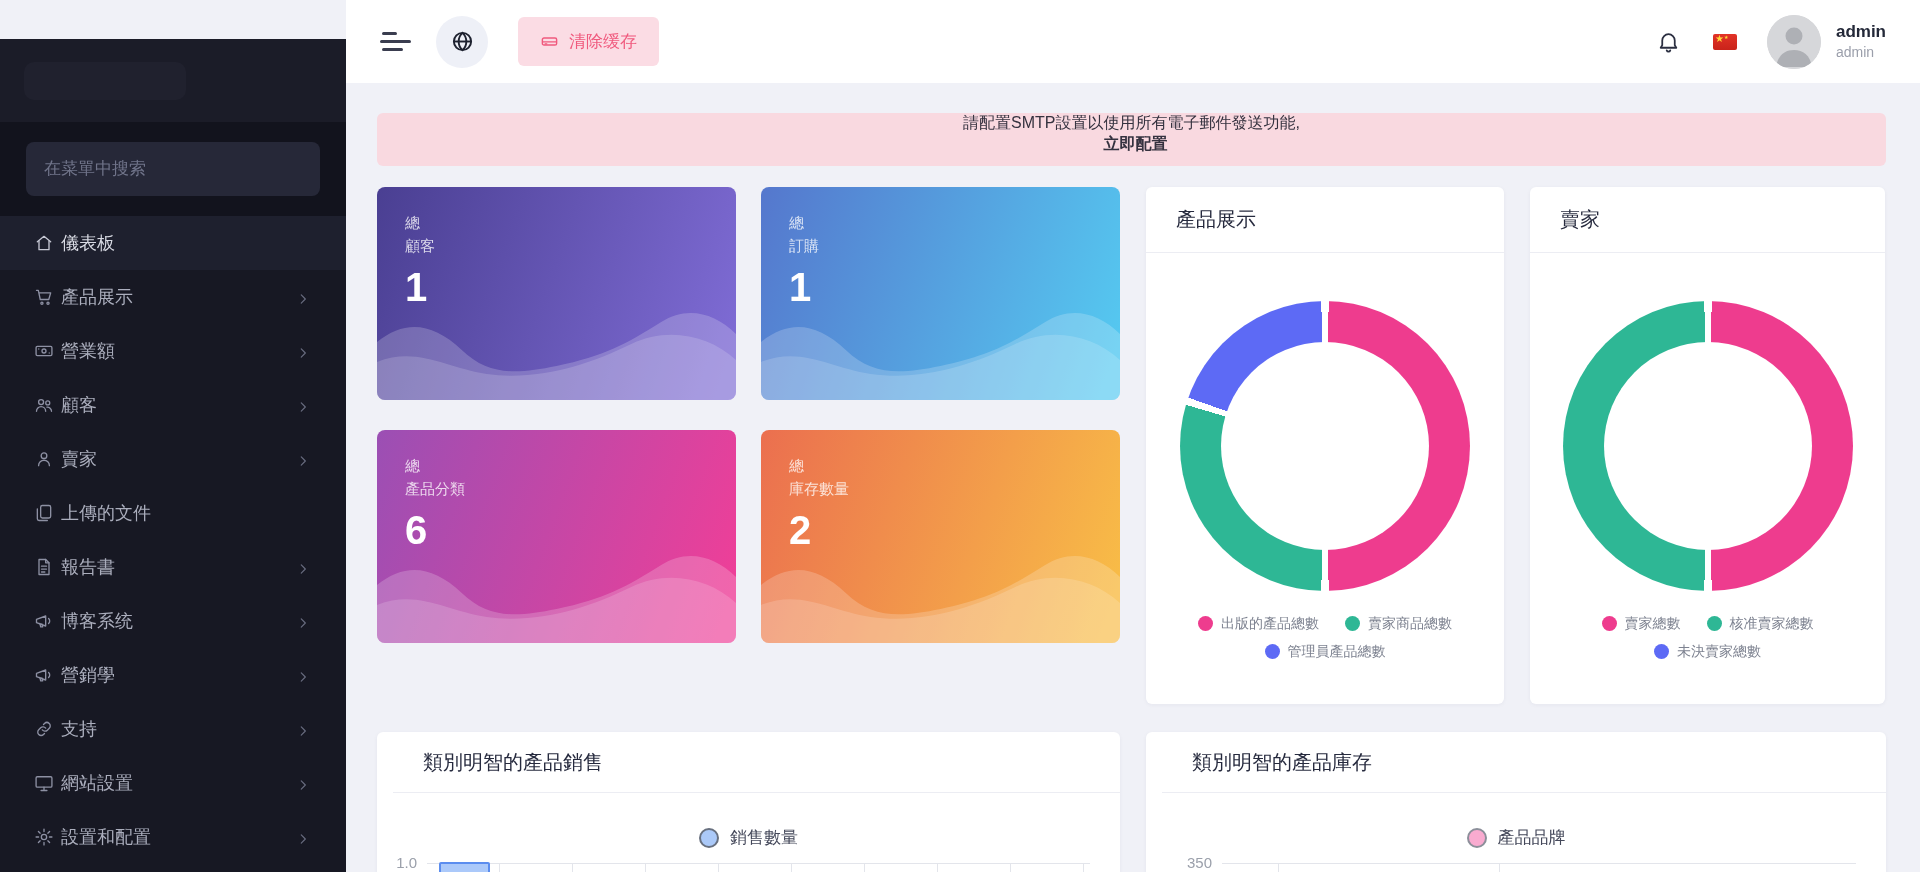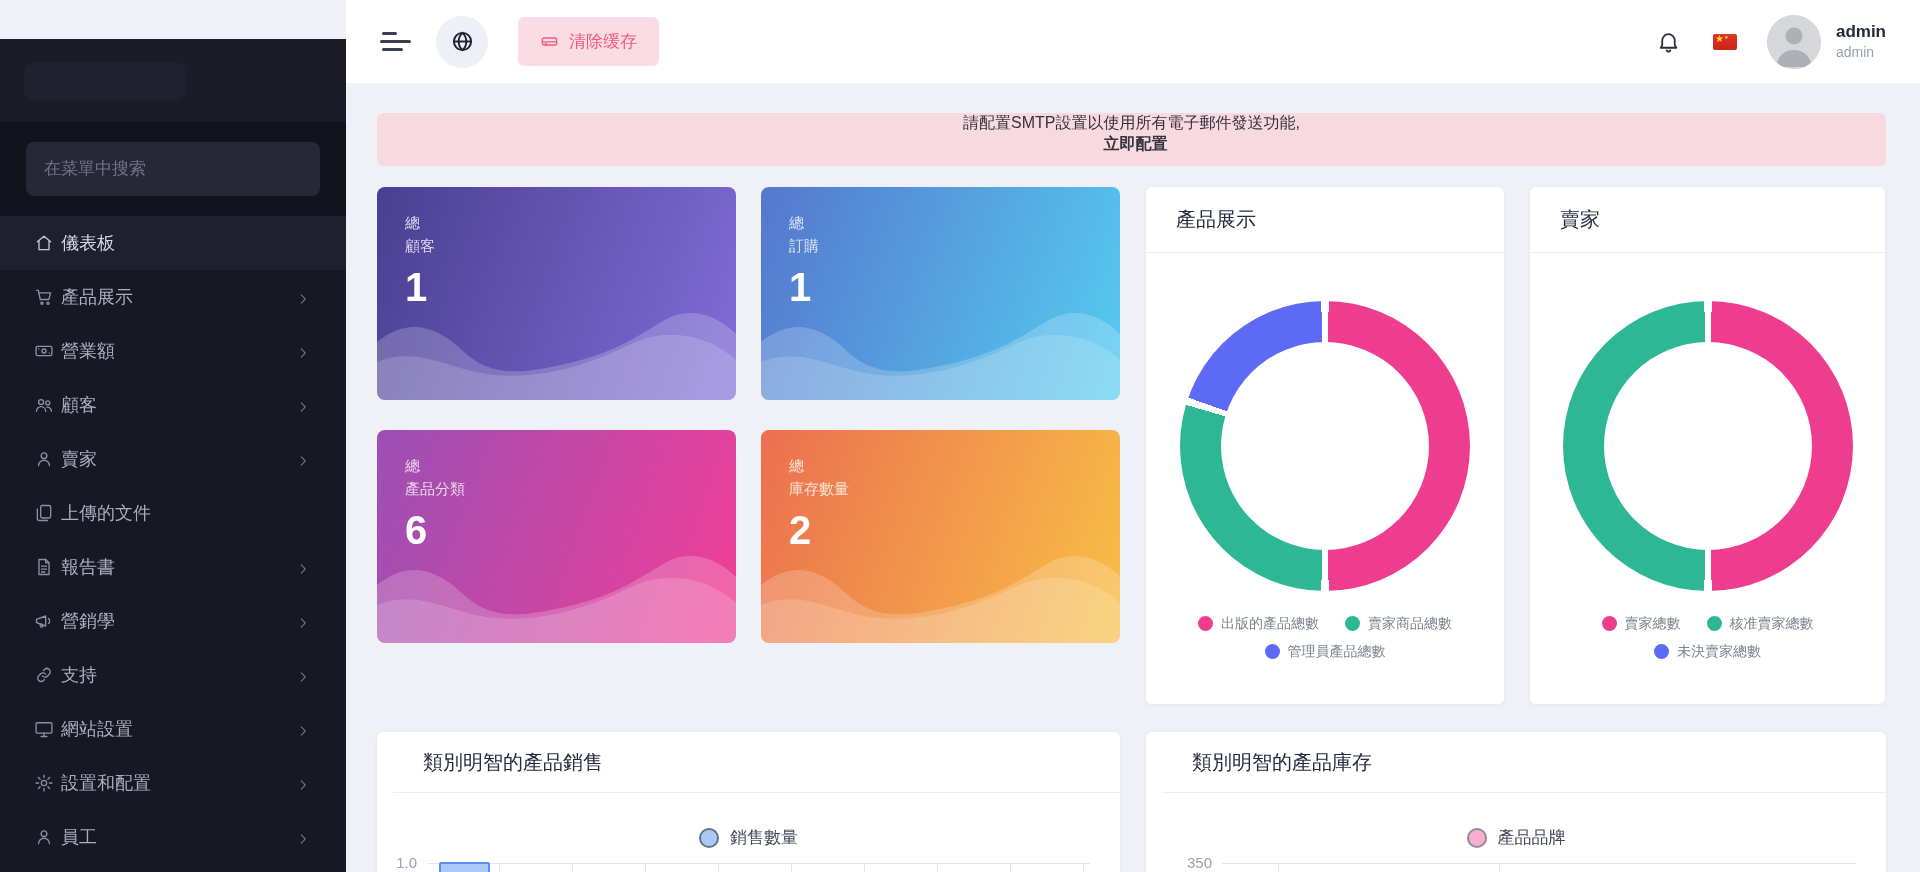--- a/index.html
+++ b/index.html
@@ -195,20 +195,33 @@
             </svg></span>
         </div>
         <div class="nav-item">
           <span class="ni-icon">
             <svg viewBox="0 0 24 24">
               <path d="M14 6 3 10v4l11 4V6z"></path>
               <path d="M7 14.8 8 19h2.5l-1-3.6"></path>
               <path d="M17.5 9a4 4 0 0 1 0 6"></path>
             </svg>
           </span>
+          <span class="ni-label">博客系统</span>
+          <span class="chev"><svg viewBox="0 0 24 24">
+              <path d="M9 5l7 7-7 7"></path>
+            </svg></span>
+        </div>
+        <div class="nav-item">
+          <span class="ni-icon">
+            <svg viewBox="0 0 24 24">
+              <path d="M14 6 3 10v4l11 4V6z"></path>
+              <path d="M7 14.8 8 19h2.5l-1-3.6"></path>
+              <path d="M17.5 9a4 4 0 0 1 0 6"></path>
+            </svg>
+          </span>
           <span class="ni-label">營銷學</span>
           <span class="chev"><svg viewBox="0 0 24 24">
               <path d="M9 5l7 7-7 7"></path>
             </svg></span>
         </div>
         <div class="nav-item">
           <span class="ni-icon">
             <svg viewBox="0 0 24 24">
               <path d="M10 13a4 4 0 0 0 6 .4l2.3-2.3a4 4 0 1 0-5.7-5.7L11.4 6.6"></path>
               <path d="M14 11a4 4 0 0 0-6-.4L5.7 12.9a4 4 0 1 0 5.7 5.7l1.2-1.2"></path>

